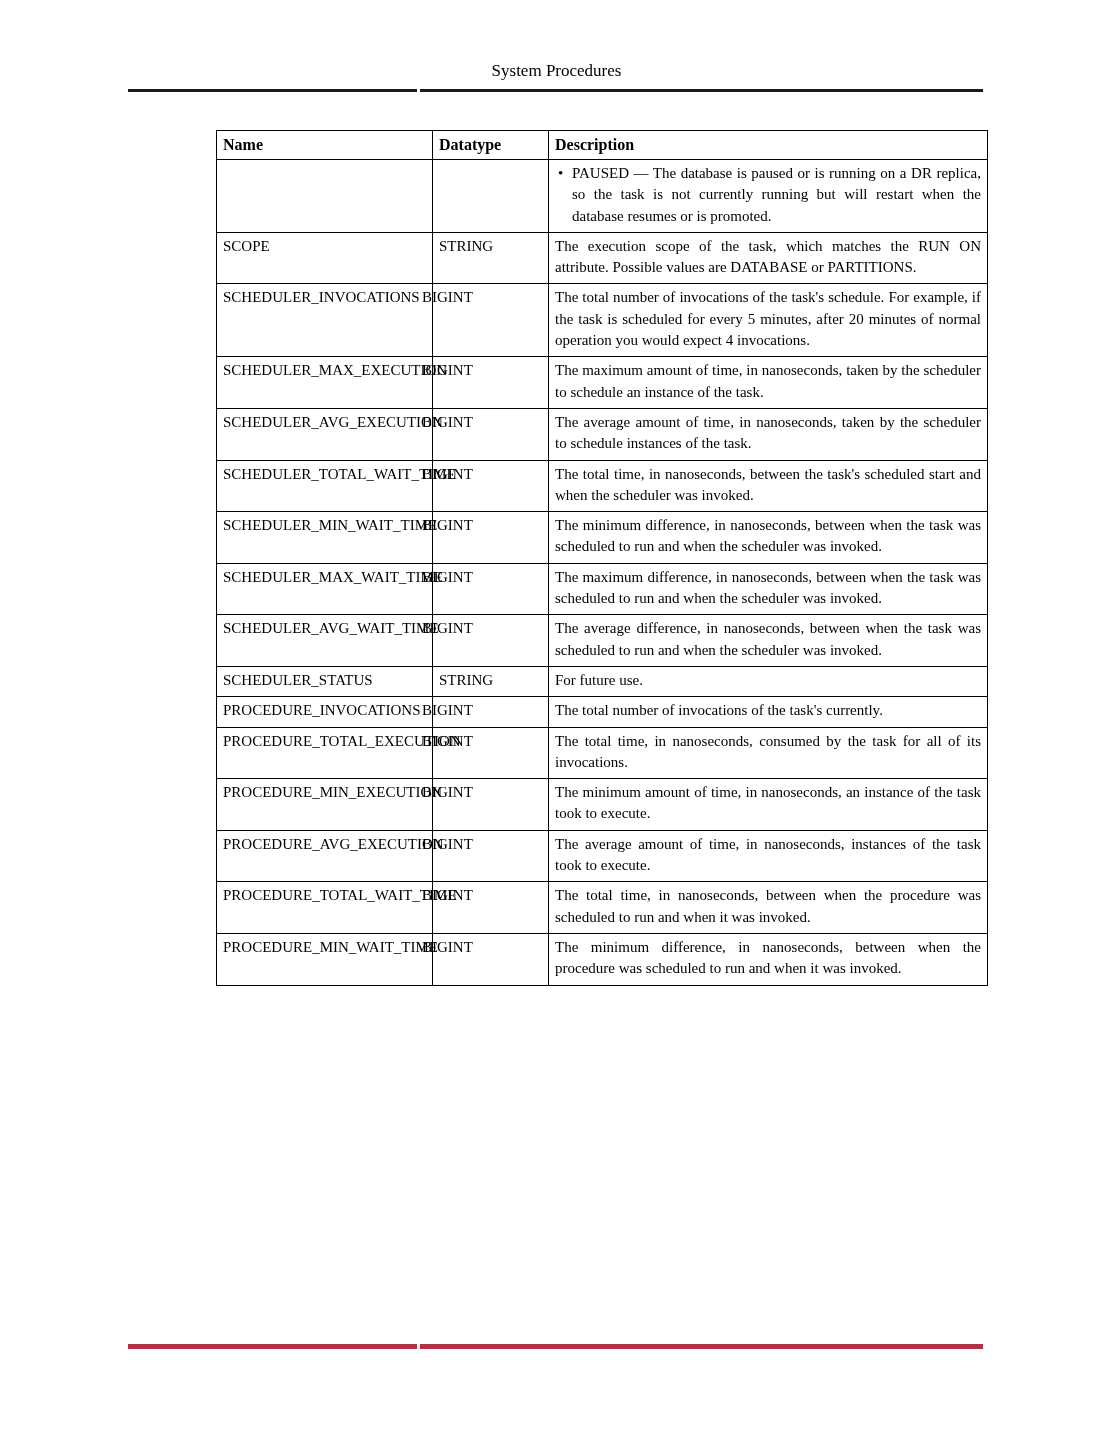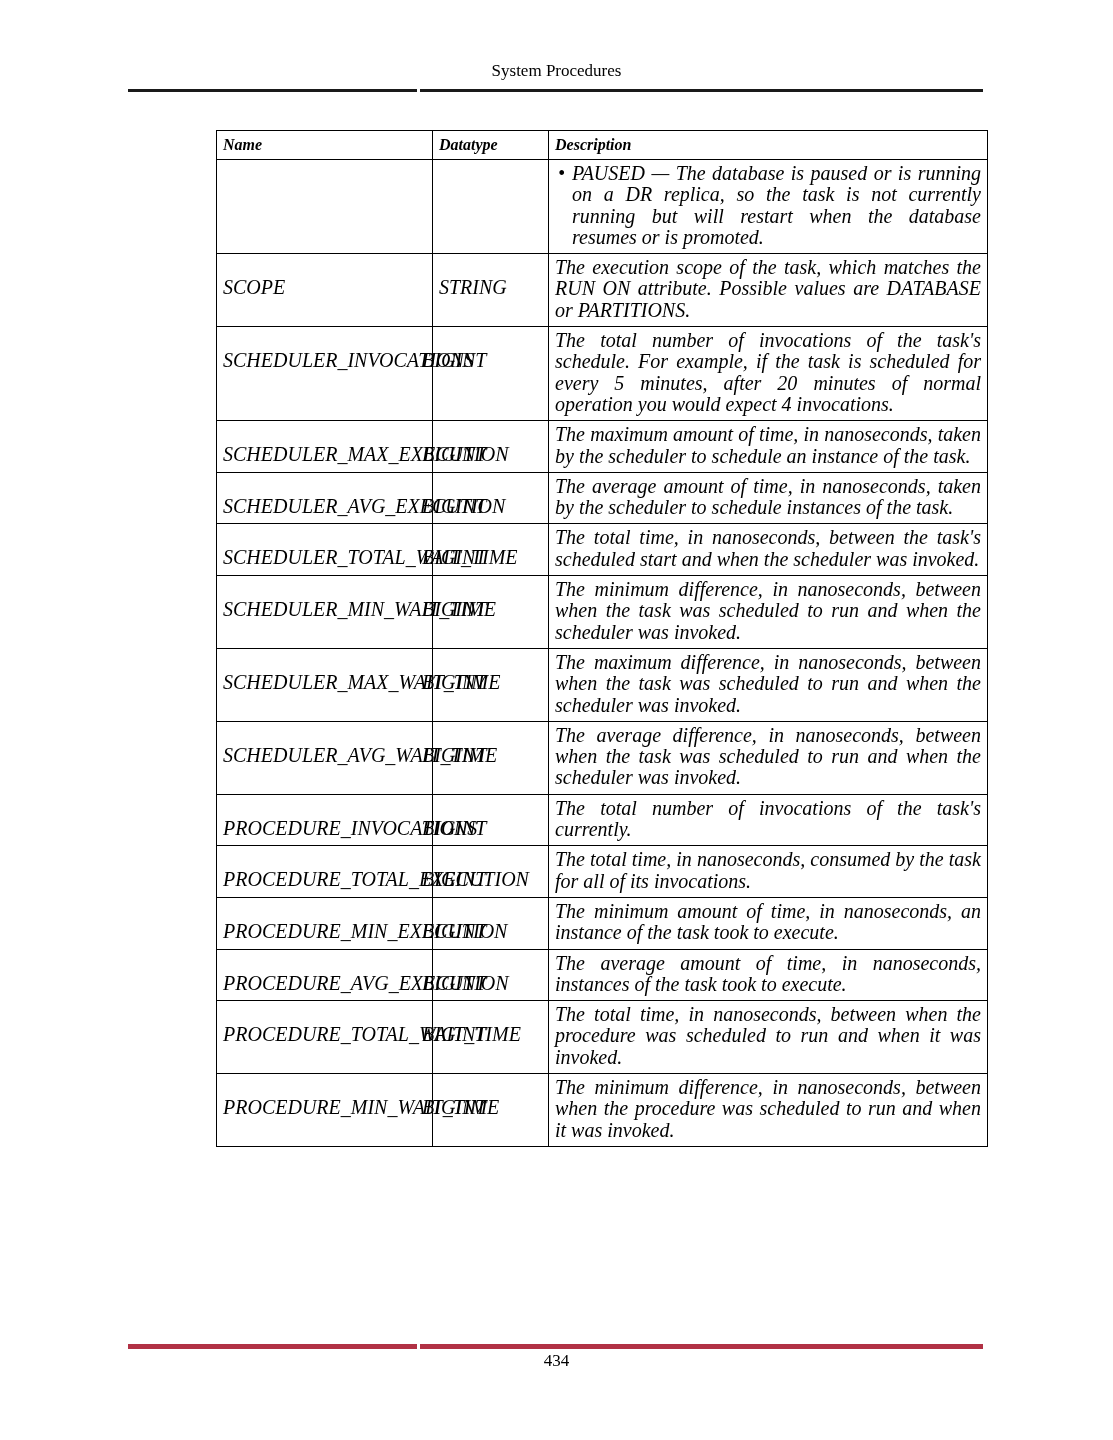--- a/index.html
+++ b/index.html
@@ -53,44 +53,42 @@
     text-align: center;
     font-size: 17px;
   }
   table.data-table {
     position: absolute;
     left: 216px;
     top: 130px;
     width: 771px;
     border-collapse: collapse;
     table-layout: fixed;
-    font-style: italic;
   }
   .data-table th, .data-table td {
     border: 1px solid var(--border);
     vertical-align: top;
     overflow: visible;
   }
   .data-table th {
     text-align: left;
     font-weight: bold;
     font-size: 16px;
     padding: 3px 6px 4px 6px;
     line-height: 21px;
   }
   .data-table td {
-    font-size: 20px;
+    font-size: 15px;
     line-height: 21.3px;
     padding: 3px 6px 5px 6px;
   }
   .cell-name, .cell-type { white-space: nowrap; }
   .cell-name .nowrap, .cell-type .nowrap {
     display: inline-block;
     white-space: nowrap;
-    margin-top: 20px;
   }
   
   .cell-type .overlap { margin-left: -17px; }
   .cell-desc { text-align: justify; }
   .bullet-item {
     position: relative;
     padding-left: 17px;
   }
   .bullet-item::before {
     content: "\2022";
@@ -167,20 +165,25 @@
           <td class="cell-name"><span class="nowrap">SCHEDULER_MAX_WAIT_TIME</span></td>
           <td class="cell-type"><span class="nowrap overlap">BIGINT</span></td>
           <td class="cell-desc">The maximum difference, in nanoseconds, between when the task was scheduled to run and when the scheduler was invoked.</td>
         </tr>
         <tr>
           <td class="cell-name"><span class="nowrap">SCHEDULER_AVG_WAIT_TIME</span></td>
           <td class="cell-type"><span class="nowrap overlap">BIGINT</span></td>
           <td class="cell-desc">The average difference, in nanoseconds, between when the task was scheduled to run and when the scheduler was invoked.</td>
         </tr>
         <tr>
+          <td class="cell-name"><span class="nowrap">SCHEDULER_STATUS</span></td>
+          <td class="cell-type"><span class="nowrap">STRING</span></td>
+          <td class="cell-desc">For future use.</td>
+        </tr>
+        <tr>
           <td class="cell-name"><span class="nowrap">PROCEDURE_INVOCATIONS</span></td>
           <td class="cell-type"><span class="nowrap overlap">BIGINT</span></td>
           <td class="cell-desc">The total number of invocations of the task's currently.</td>
         </tr>
         <tr>
           <td class="cell-name"><span class="nowrap">PROCEDURE_TOTAL_EXECUTION</span></td>
           <td class="cell-type"><span class="nowrap overlap">BIGINT</span></td>
           <td class="cell-desc">The total time, in nanoseconds, consumed by the task for all of its invocations.</td>
         </tr>
         <tr>
@@ -205,15 +208,14 @@
         </tr>
       </tbody>
   </table>
 
   <div class="rule rule-footer">
     <div class="seg-left"></div>
     <div class="seg-gap"></div>
     <div class="seg-right"></div>
   </div>
 
-  <div class="page-number">434</div>
 
 </div>
 
 </body></html>

